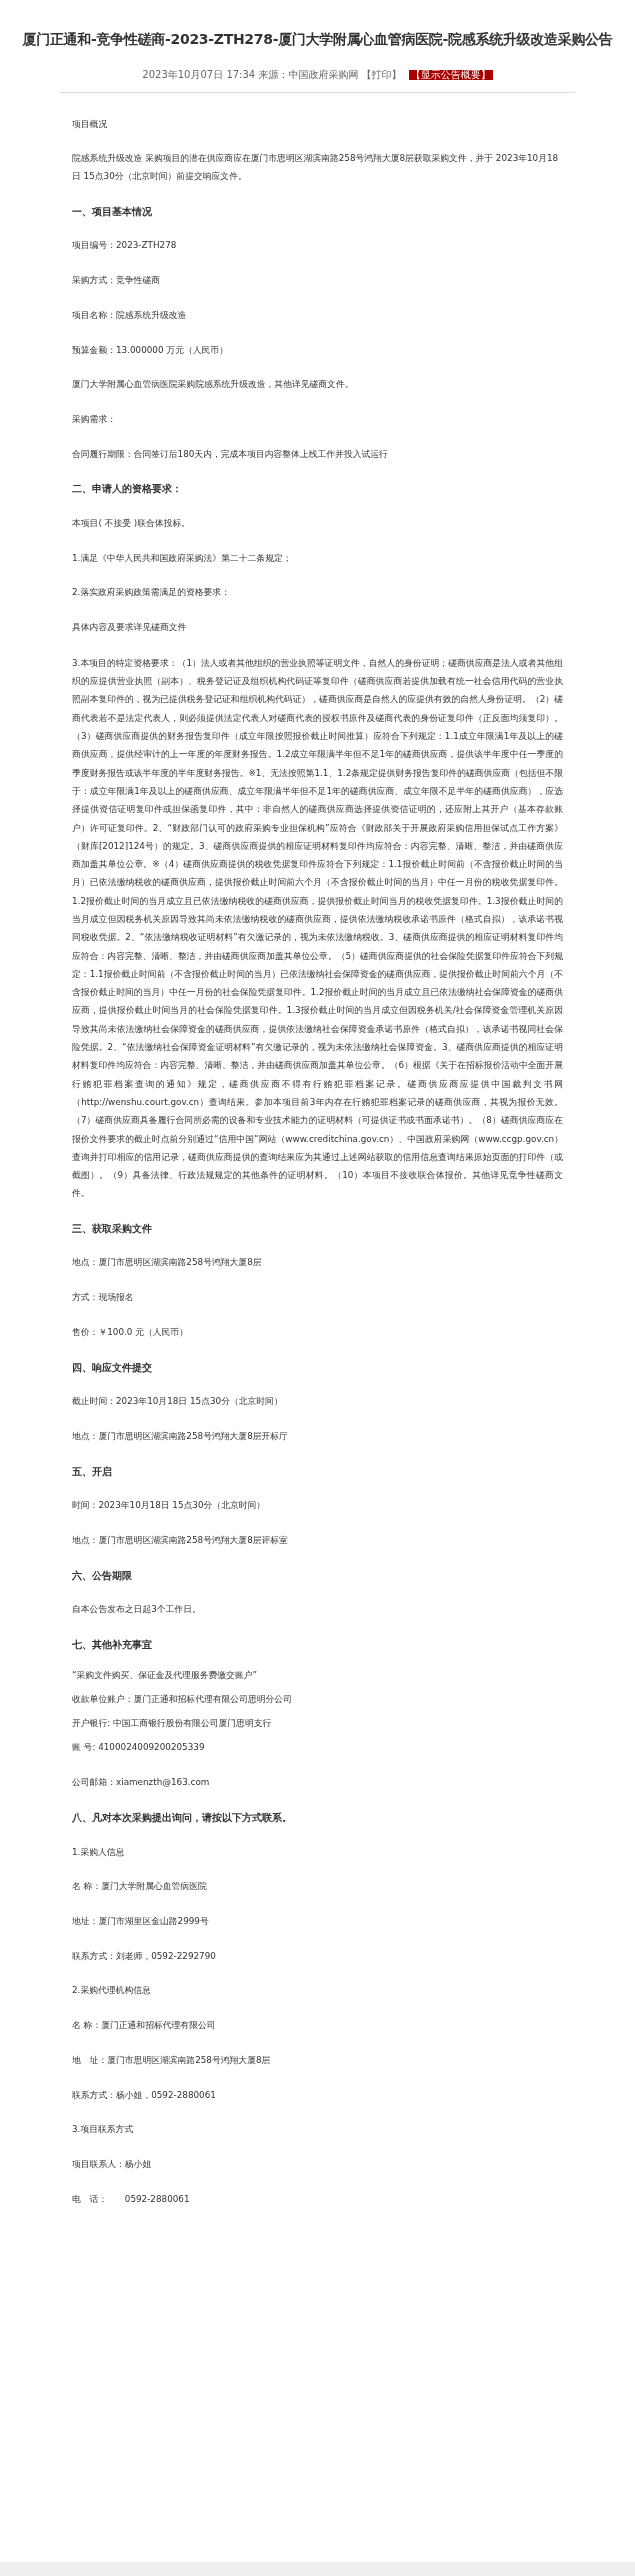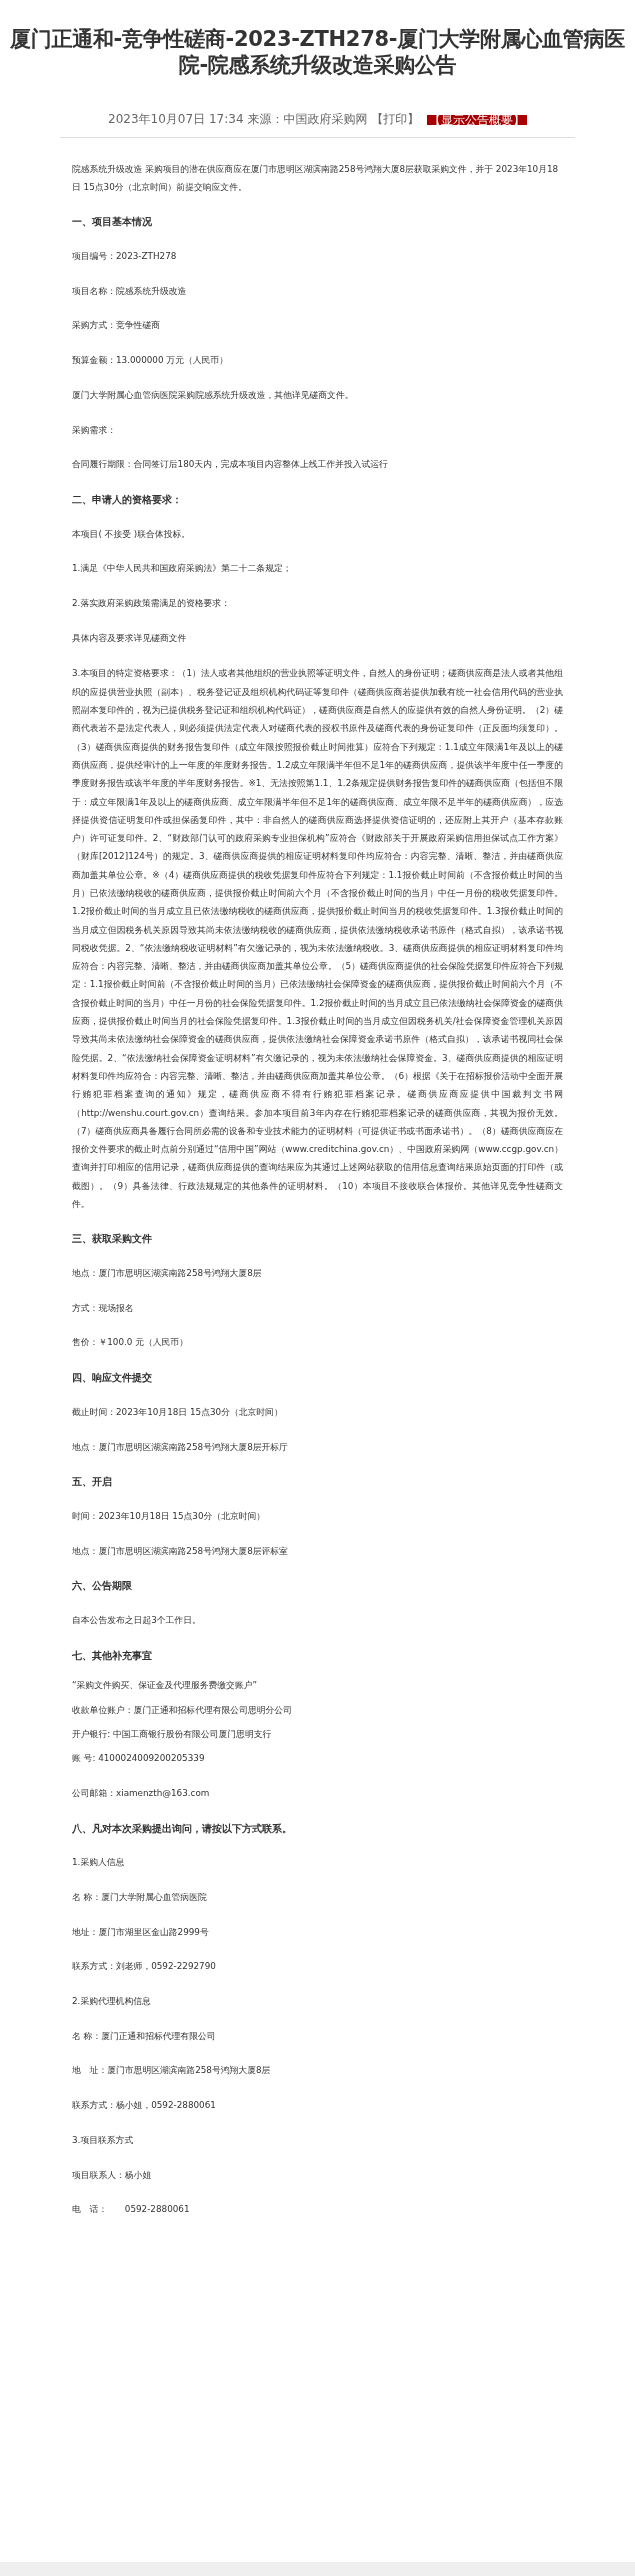--- a/index.html
+++ b/index.html
@@ -1,21 +1,21 @@
 <!DOCTYPE html>
 <html style="font-size:10.5px"><head>
   <meta charset="utf-8">
   <style>
     html, body { margin: 0; padding: 0; background: #ffffff; }
     body { width: 635px; font-family: "DejaVu Sans", "Liberation Sans", sans-serif; color: #333333; }
     .page { width: 635px; background: #fff; min-height: 2562px; position: relative; }
     .footer-band { width: 635px; height: 13.8px; background: #efefef; }
 
-    .title { margin: 0; padding-top: 26px; text-align: center; font-size: 21px; line-height: 26px; font-weight: bold; color: #333; padding-left: 3.9px; padding-right: 3.9px; letter-spacing: -0.3px; }
-    .meta { text-align: center; font-size: 12px; color: #666; margin-top: 36px; line-height: 11.8px; }
+    .title { margin: 0; padding-top: 26px; text-align: center; font-size: 14px; line-height: 26px; font-weight: bold; color: #333; padding-left: 3.9px; padding-right: 3.9px; letter-spacing: -0.3px; }
+    .meta { text-align: center; font-size: 10px; color: #666; margin-top: 17px; line-height: 11.8px; }
     .meta span { vertical-align: middle; }
     .meta .print { color: #666; cursor: pointer; }
     .meta .summary-btn { display: inline-block; background: #a80000; color: #fff; padding: 0 2px; height: 10.5px; line-height: 10.5px; cursor: pointer; margin-left: 3.9px; }
     .divider { width: 515px; height: 0.7px; background: #dddddd; margin: 11px auto 0 auto; }
 
     .content { padding: 0 72px 0 72px; margin-top: 23px; font-size: 8.8px; color: #333; }
     .content p { margin: 0; line-height: 17.7px; }
     .gap-l { margin-top: 17px !important; }
     .gap-m { margin-top: 13px !important; }
     .gap-s { margin-top: 6.5px !important; }
@@ -31,26 +31,27 @@
 
   <div class="meta">
     <span>2023年10月07日 17:34</span>
     <span>来源：</span><span>中国政府采购网</span>
     <span class="print">【打印】</span>
     <span class="summary-btn">【显示公告概要】</span>
   </div>
   <div class="divider"></div>
 
   <div class="content">
+    <p>项目概况</p>
     <p class="gap-l">院感系统升级改造 采购项目的潜在供应商应在厦门市思明区湖滨南路258号鸿翔大厦8层获取采购文件，并于 2023年10月18日 15点30分（北京时间）前提交响应文件。</p>
 
     <p class="gap-l h">一、项目基本情况</p>
     <p class="gap-l">项目编号：2023-ZTH278</p>
+    <p class="gap-l">采购方式：竞争性磋商</p>
     <p class="gap-l">项目名称：院感系统升级改造</p>
-    <p class="gap-l">采购方式：竞争性磋商</p>
     <p class="gap-l">预算金额：13.000000 万元（人民币）</p>
     <p class="gap-l">厦门大学附属心血管病医院采购院感系统升级改造，其他详见磋商文件。</p>
     <p class="gap-l">采购需求：</p>
     <p class="gap-l">合同履行期限：合同签订后180天内，完成本项目内容整体上线工作并投入试运行</p>
     <p class="gap-l h">二、申请人的资格要求：</p>
 
     <p class="gap-l">本项目( 不接受 )联合体投标。</p>
     <p class="gap-l">1.满足《中华人民共和国政府采购法》第二十二条规定；</p>
     <p class="gap-l">2.落实政府采购政策需满足的资格要求：</p>
     <p class="gap-l">具体内容及要求详见磋商文件</p>

